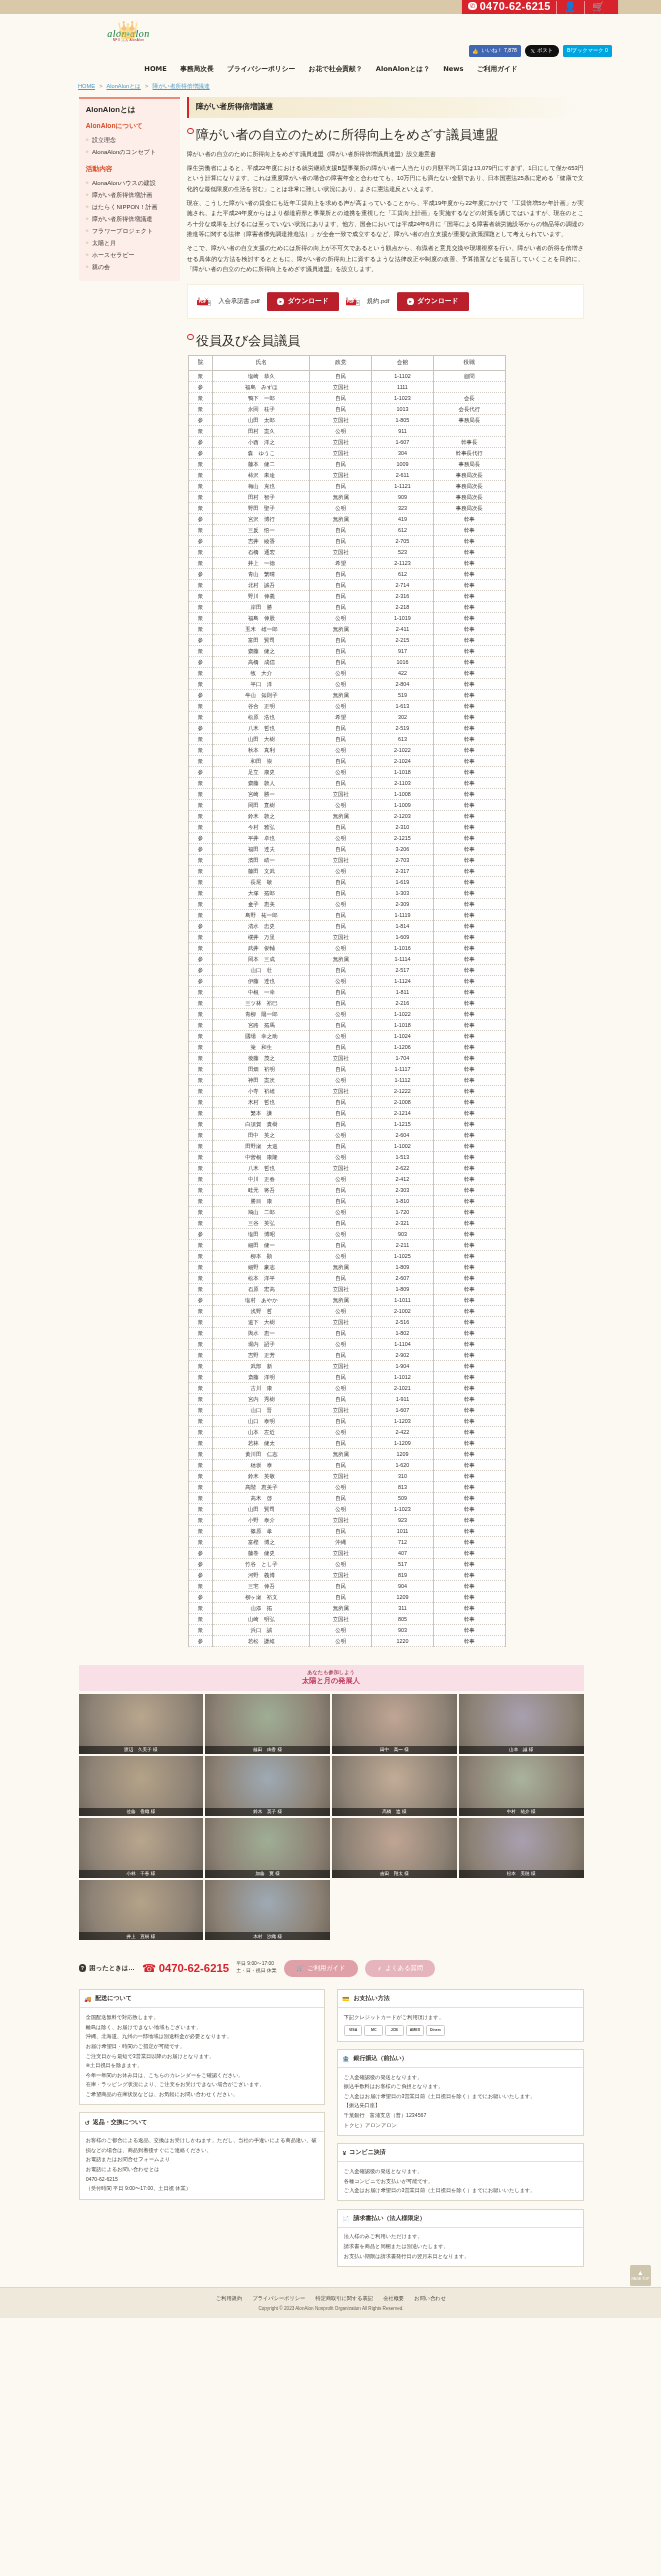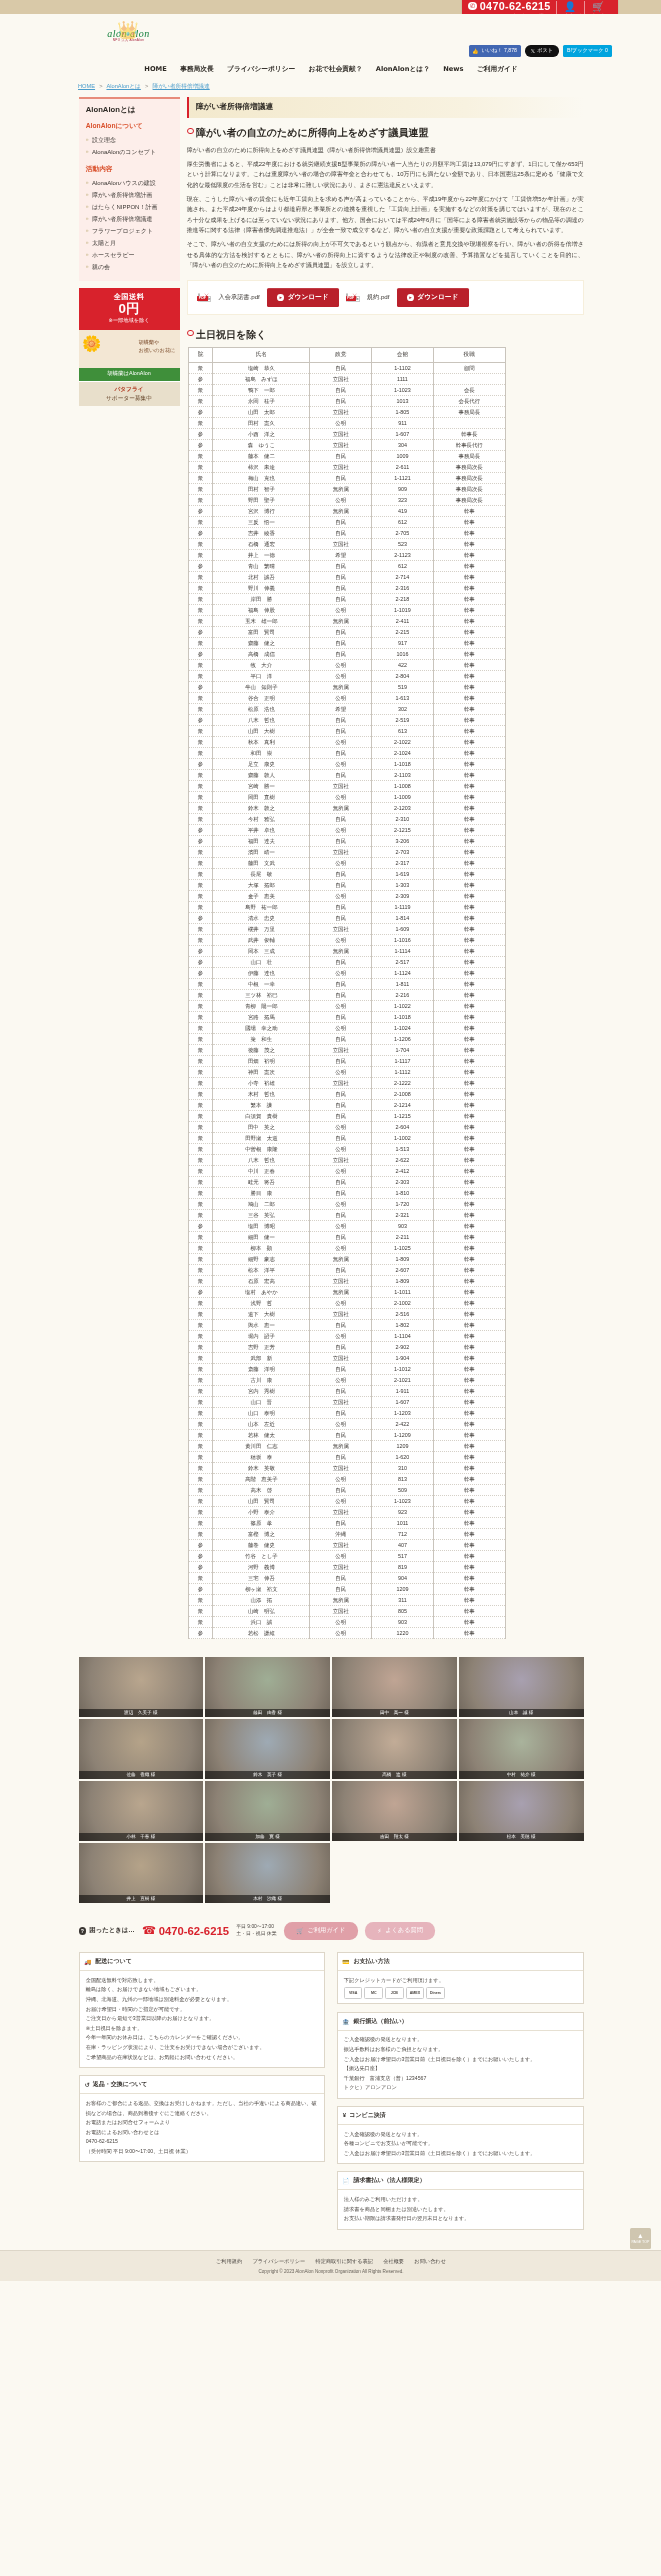--- a/index.html
+++ b/index.html
@@ -89,21 +89,21 @@
   .bfbanner { background: #e8dfcb; color: #5b3a1e; font-size: 5.7px; text-align: center; padding: 3.6px 1px; line-height: 1.5; border-top: 1px solid #fff; }
   .bfbanner b { color: #b03a20; }
 
   
   .pagehead {
     background: linear-gradient(90deg,#f3e9cd 0%, #f8f2e0 70%, #fbf9f2 100%);
     border-left: 2.1px solid #d8222c;
     font-size: 7.7px; font-weight: bold; color: #2e2a25;
     padding: 5.7px 0 5.7px 7.2px; margin-bottom: 8.2px;
   }
-  h3.sec { font-size: 10px; font-weight: bold; color: #2e2a25; margin: 2.1px 0 4.6px; padding-left: 9.3px; position: relative; }
+  h3.sec { font-size: 13px; font-weight: normal; color: #2e2a25; margin: 2.1px 0 4.6px; padding-left: 9.3px; position: relative; }
   h3.sec::before {
     content: ""; position: absolute; left: 0.5px; top: 1.5px;
     width: 4.6px; height: 4.6px; border: 1px solid #d8222c; border-radius: 50%;
   }
   .body-copy { font-size: 5.9px; line-height: 1.78; color: #3a3632; text-align: justify; }
   .body-copy p { margin-bottom: 3.6px; }
 
   
   .dlbar {
     margin: 9.3px 0 13.4px; background: #fff; border: 1.5px solid #f6efdc;
@@ -263,35 +263,20 @@
         <li>障がい者所得倍増計画</li>
         <li>はたらくNIPPON！計画</li>
         <li class="on">障がい者所得倍増議連</li>
         <li>フラワープロジェクト</li>
         <li>太陽と月</li>
         <li>ホースセラピー</li>
         <li>親の会</li>
       </ul>
     </div>
 
-    <div class="sidebanner">
-      <div class="freeship">
-        <div class="l1">全国送料</div>
-        <div class="l2">0円</div>
-        <div class="l3">※一部地域を除く</div>
-      </div>
-      <div class="giftpanel">
-        <span class="fl">🌼</span>
-        <span class="cap">胡蝶蘭や<br>お祝いのお花に</span>
-      </div>
-      <div class="greenbar">胡蝶蘭はAlonAlon</div>
-      <div class="bfbanner">
-        <b>バタフライ</b><br>サポーター募集中
-      </div>
-    </div>
   </aside>
 
   <main class="main">
     <div class="pagehead">障がい者所得倍増議連</div>
 
     <h3 class="sec">障がい者の自立のために所得向上をめざす議員連盟</h3>
 
     <div class="body-copy">
       <p>障がい者の自立のために所得向上をめざす議員連盟（障がい者所得倍増議員連盟）設立趣意書</p>
       <p>厚生労働省によると、平成22年度における就労継続支援B型事業所の障がい者一人当たりの月額平均工賃は13,079円にすぎず、1日にして僅か653円という計算になります。これは重度障がい者の場合の障害年金と合わせても、10万円にも満たない金額であり、日本国憲法25条に定める「健康で文化的な最低限度の生活を営む」ことは非常に難しい状況にあり、まさに憲法違反といえます。</p>
@@ -313,21 +298,21 @@
         <span class="sheet"><span class="ak">⚔</span></span>
         <span class="adobe">Adobe</span>
       </span>
       <span class="dl-label">規約.pdf</span>
       <a class="dl-btn">
         <span class="play">►</span>
         <span>ダウンロード</span>
       </a>
     </div>
 
-    <h3 class="sec">土日祝日を除く</h3>
+    <h3 class="sec">役員及び会員議員</h3>
 
     <table class="members">
       <thead>
         <tr>
           <th>院</th>
           <th>氏名</th>
           <th>政党</th>
           <th>会館</th>
           <th>役職</th>
         </tr>
@@ -1144,20 +1129,24 @@
             <td>公明</td>
             <td>1220</td>
             <td>幹事</td>
           </tr>
         </tbody>
     </table>
   </main>
 </div>
 
 <div class="sup-wrap">
+  <div class="sup-head">
+    <span class="small">あなたも参加しよう</span>
+    <span>太陽と月の発展人</span>
+  </div>
   <div class="sup-grid" id="sup-grid">
       <div class="sup-cell">
         <div class="ph" style="background: radial-gradient(circle at 50% 38%, rgb(185, 166, 142) 0%, rgb(141, 130, 117) 70%, rgb(111, 102, 91) 100%);"></div>
         <div class="nm">渡辺　久美子 様</div>
       </div>
       <div class="sup-cell">
         <div class="ph" style="background: radial-gradient(circle at 50% 38%, rgb(159, 174, 149) 0%, rgb(141, 130, 117) 70%, rgb(111, 102, 91) 100%);"></div>
         <div class="nm">藤田　由香 様</div>
       </div>
       <div class="sup-cell">

